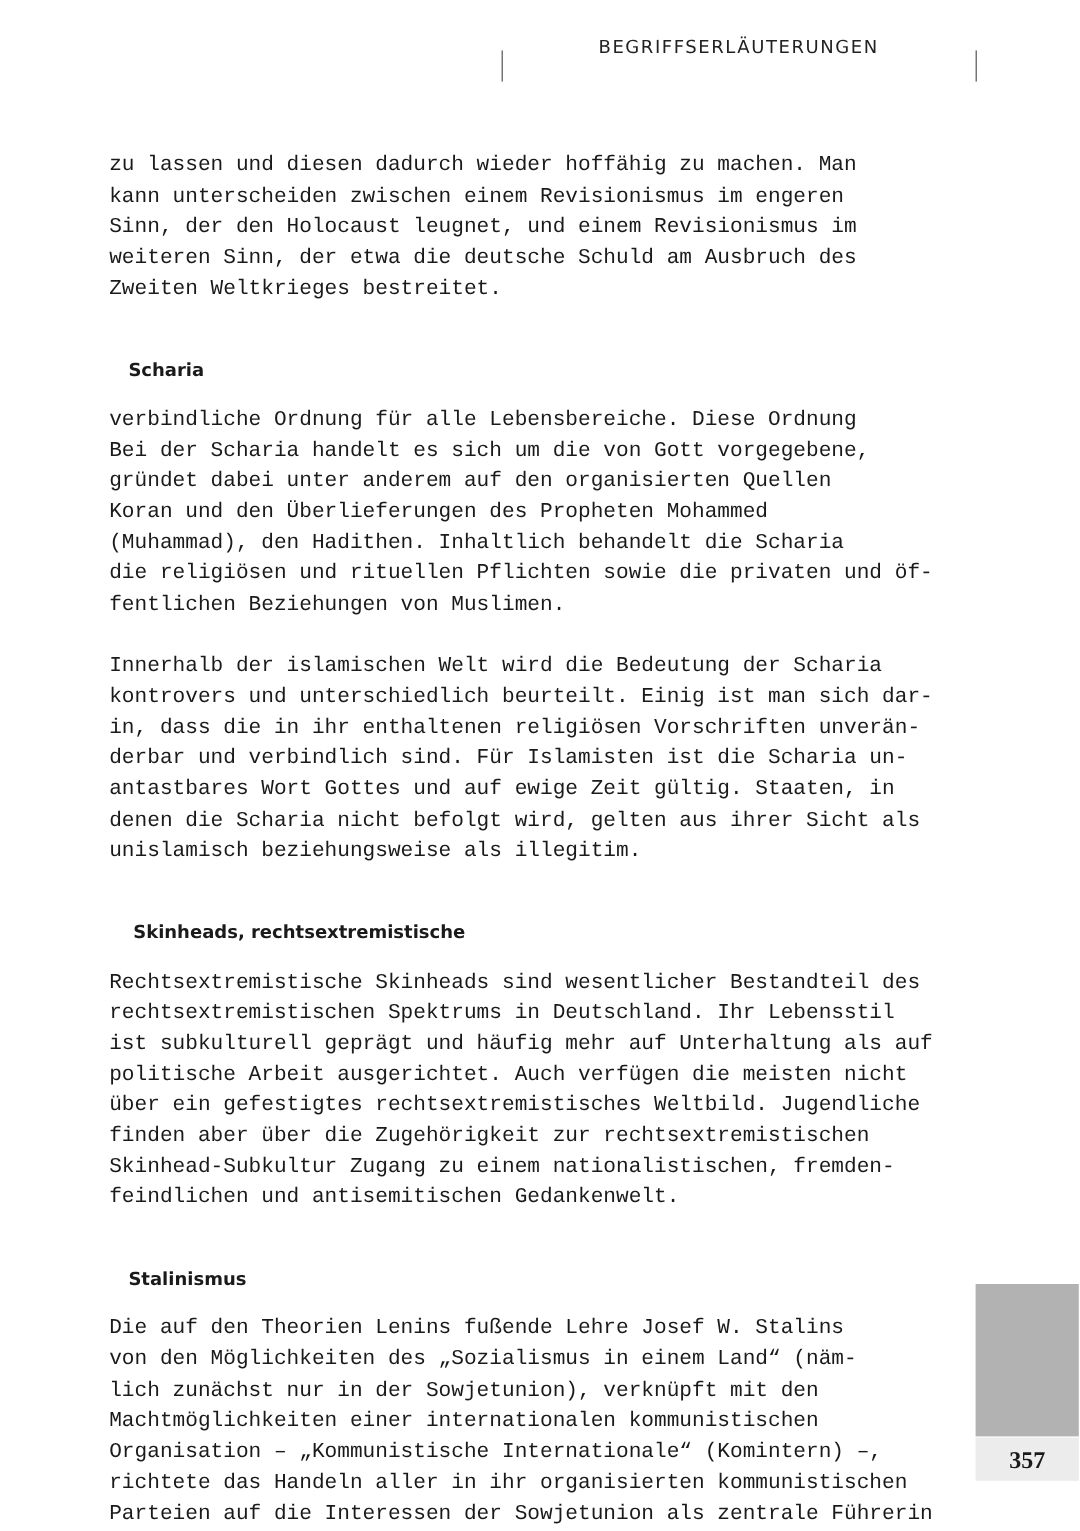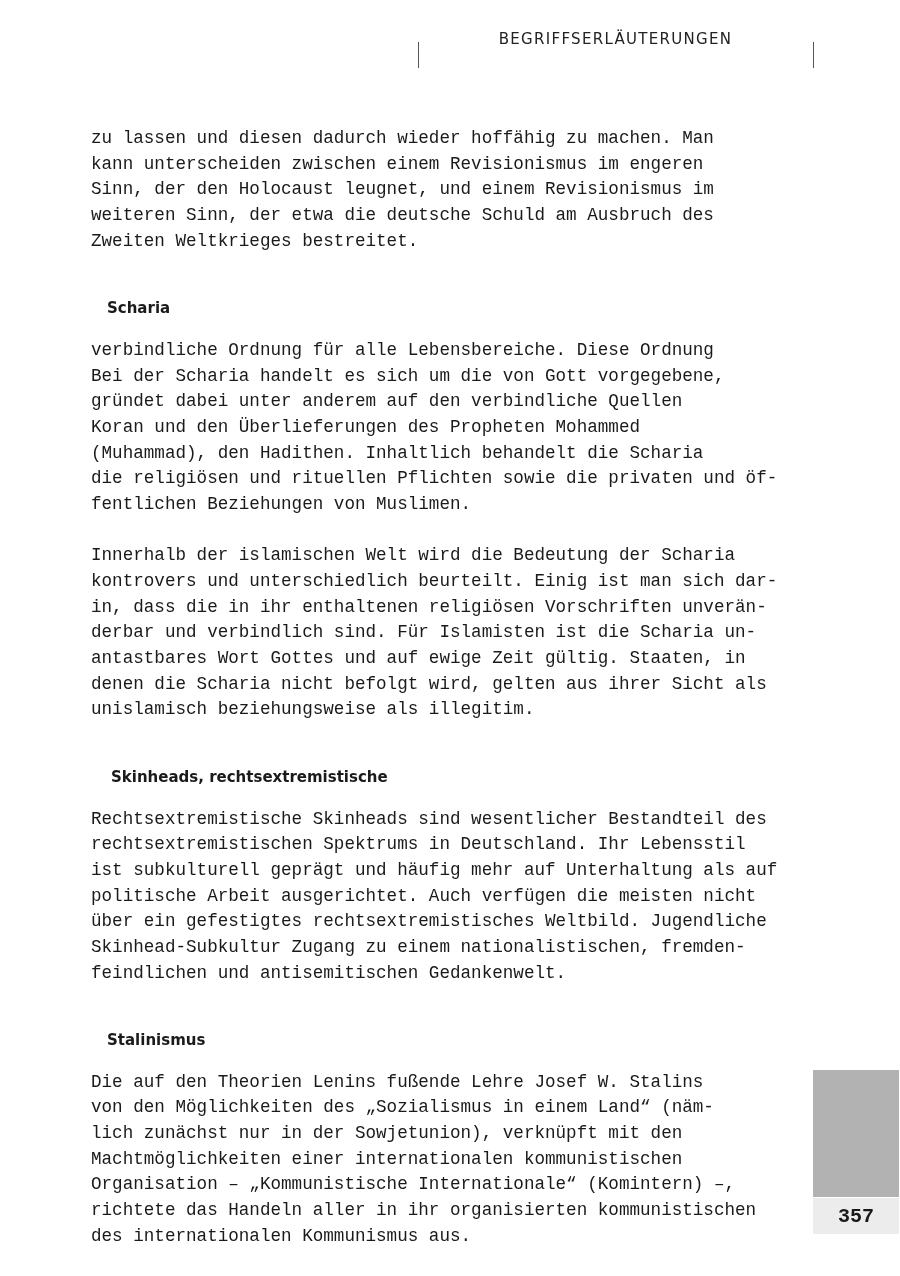--- a/index.html
+++ b/index.html
@@ -22,21 +22,21 @@
   .line { display: block; text-align: justify; text-align-last: justify; white-space: nowrap; height: 25.7px; }
   .line.last { text-align-last: left; }
   .heading {
     font-family: "DejaVu Sans", "Liberation Sans", sans-serif; font-weight: bold; font-size: 15px;
     height: 25.7px; line-height: 25.7px; margin: 16px;
   }
   .gap { height: 25.7px; }
   .thumb-tab { position: absolute; left: 813px; top: 1070px; width: 86px; height: 127px; background: #b1b2b1; }
   .page-box {
     position: absolute; left: 813px; top: 1198px; width: 86px; height: 36px; background: #ececec;
-    font-family: Liberation Mono, monospace; font-weight: bold; font-size: 20px;
+    font-family: Liberation Serif, serif; font-weight: bold; font-size: 20px;
     text-align: center; line-height: 38px; color: #1a1a1a;
   }
 </style>
 </head>
 <body>
 
 <div class="rule left"></div>
 <div class="running-head">BEGRIFFSERLÄUTERUNGEN</div>
 <div class="rule right"></div>
 
@@ -47,21 +47,21 @@
     <span class="line">Sinn, der den Holocaust leugnet, und einem Revisionismus im</span>
     <span class="line">weiteren Sinn, der etwa die deutsche Schuld am Ausbruch des</span>
     <span class="line last">Zweiten Weltkrieges bestreitet.</span>
   </p>
   <div class="gap"></div>
 
   <div class="heading">Scharia</div>
   <p class="body">
     <span class="line">verbindliche Ordnung für alle Lebensbereiche. Diese Ordnung</span>
     <span class="line">Bei der Scharia handelt es sich um die von Gott vorgegebene,</span>
-    <span class="line">gründet dabei unter anderem auf den verbindliche Quellen</span>
+    <span class="line">gründet dabei unter anderem auf den organisierten Quellen</span>
     <span class="line">Koran und den Überlieferungen des Propheten Mohammed</span>
     <span class="line">(Muhammad), den Hadithen. Inhaltlich behandelt die Scharia</span>
     <span class="line">die religiösen und rituellen Pflichten sowie die privaten und öf-</span>
     <span class="line last">fentlichen Beziehungen von Muslimen.</span>
   </p>
   <div class="gap"></div>
   <p class="body">
     <span class="line">Innerhalb der islamischen Welt wird die Bedeutung der Scharia</span>
     <span class="line">kontrovers und unterschiedlich beurteilt. Einig ist man sich dar-</span>
     <span class="line">in, dass die in ihr enthaltenen religiösen Vorschriften unverän-</span>
@@ -72,31 +72,33 @@
   </p>
   <div class="gap"></div>
 
   <div class="heading" style="padding-left:4px">Skinheads, rechtsextremistische</div>
   <p class="body">
     <span class="line">Rechtsextremistische Skinheads sind wesentlicher Bestandteil des</span>
     <span class="line">rechtsextremistischen Spektrums in Deutschland. Ihr Lebensstil</span>
     <span class="line">ist subkulturell geprägt und häufig mehr auf Unterhaltung als auf</span>
     <span class="line">politische Arbeit ausgerichtet. Auch verfügen die meisten nicht</span>
     <span class="line">über ein gefestigtes rechtsextremistisches Weltbild. Jugendliche</span>
+    <span class="line">finden aber über die Zugehörigkeit zur rechtsextremistischen</span>
     <span class="line">Skinhead-Subkultur Zugang zu einem nationalistischen, fremden-</span>
     <span class="line last">feindlichen und antisemitischen Gedankenwelt.</span>
   </p>
   <div class="gap"></div>
 
   <div class="heading">Stalinismus</div>
   <p class="body">
     <span class="line">Die auf den Theorien Lenins fußende Lehre Josef W. Stalins</span>
     <span class="line">von den Möglichkeiten des „Sozialismus in einem Land“ (näm-</span>
     <span class="line">lich zunächst nur in der Sowjetunion), verknüpft mit den</span>
     <span class="line">Machtmöglichkeiten einer internationalen kommunistischen</span>
     <span class="line">Organisation – „Kommunistische Internationale“ (Komintern) –,</span>
     <span class="line">richtete das Handeln aller in ihr organisierten kommunistischen</span>
+    <span class="line">Parteien auf die Interessen der Sowjetunion als zentrale Führerin</span>
     <span class="line last">des internationalen Kommunismus aus.</span>
   </p>
 </div>
 
 <div class="thumb-tab"></div>
 <div class="page-box">357</div>
 
 </body></html>

